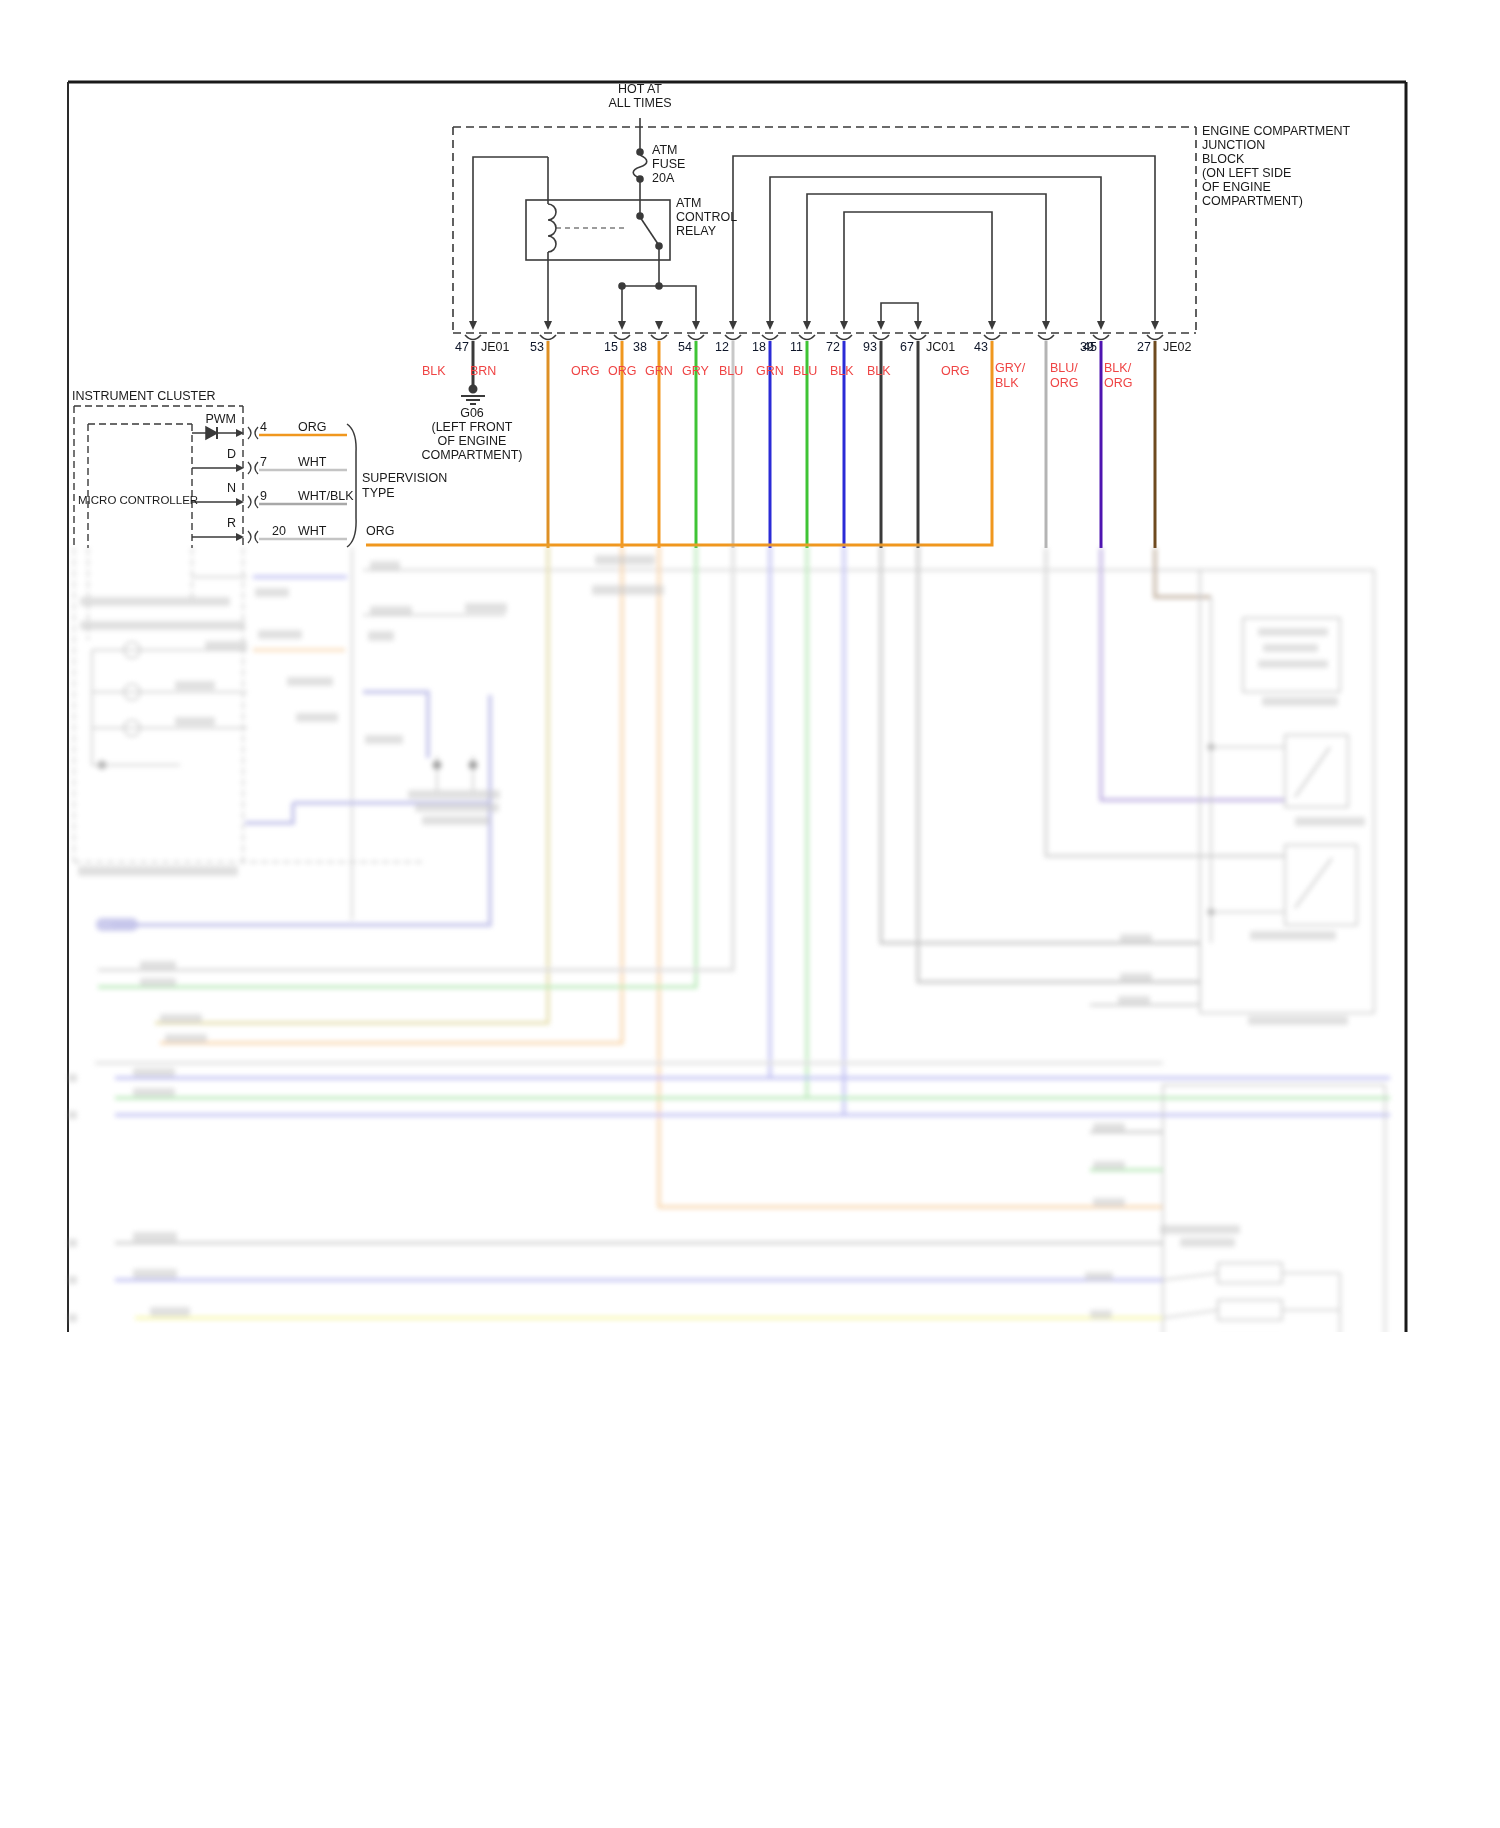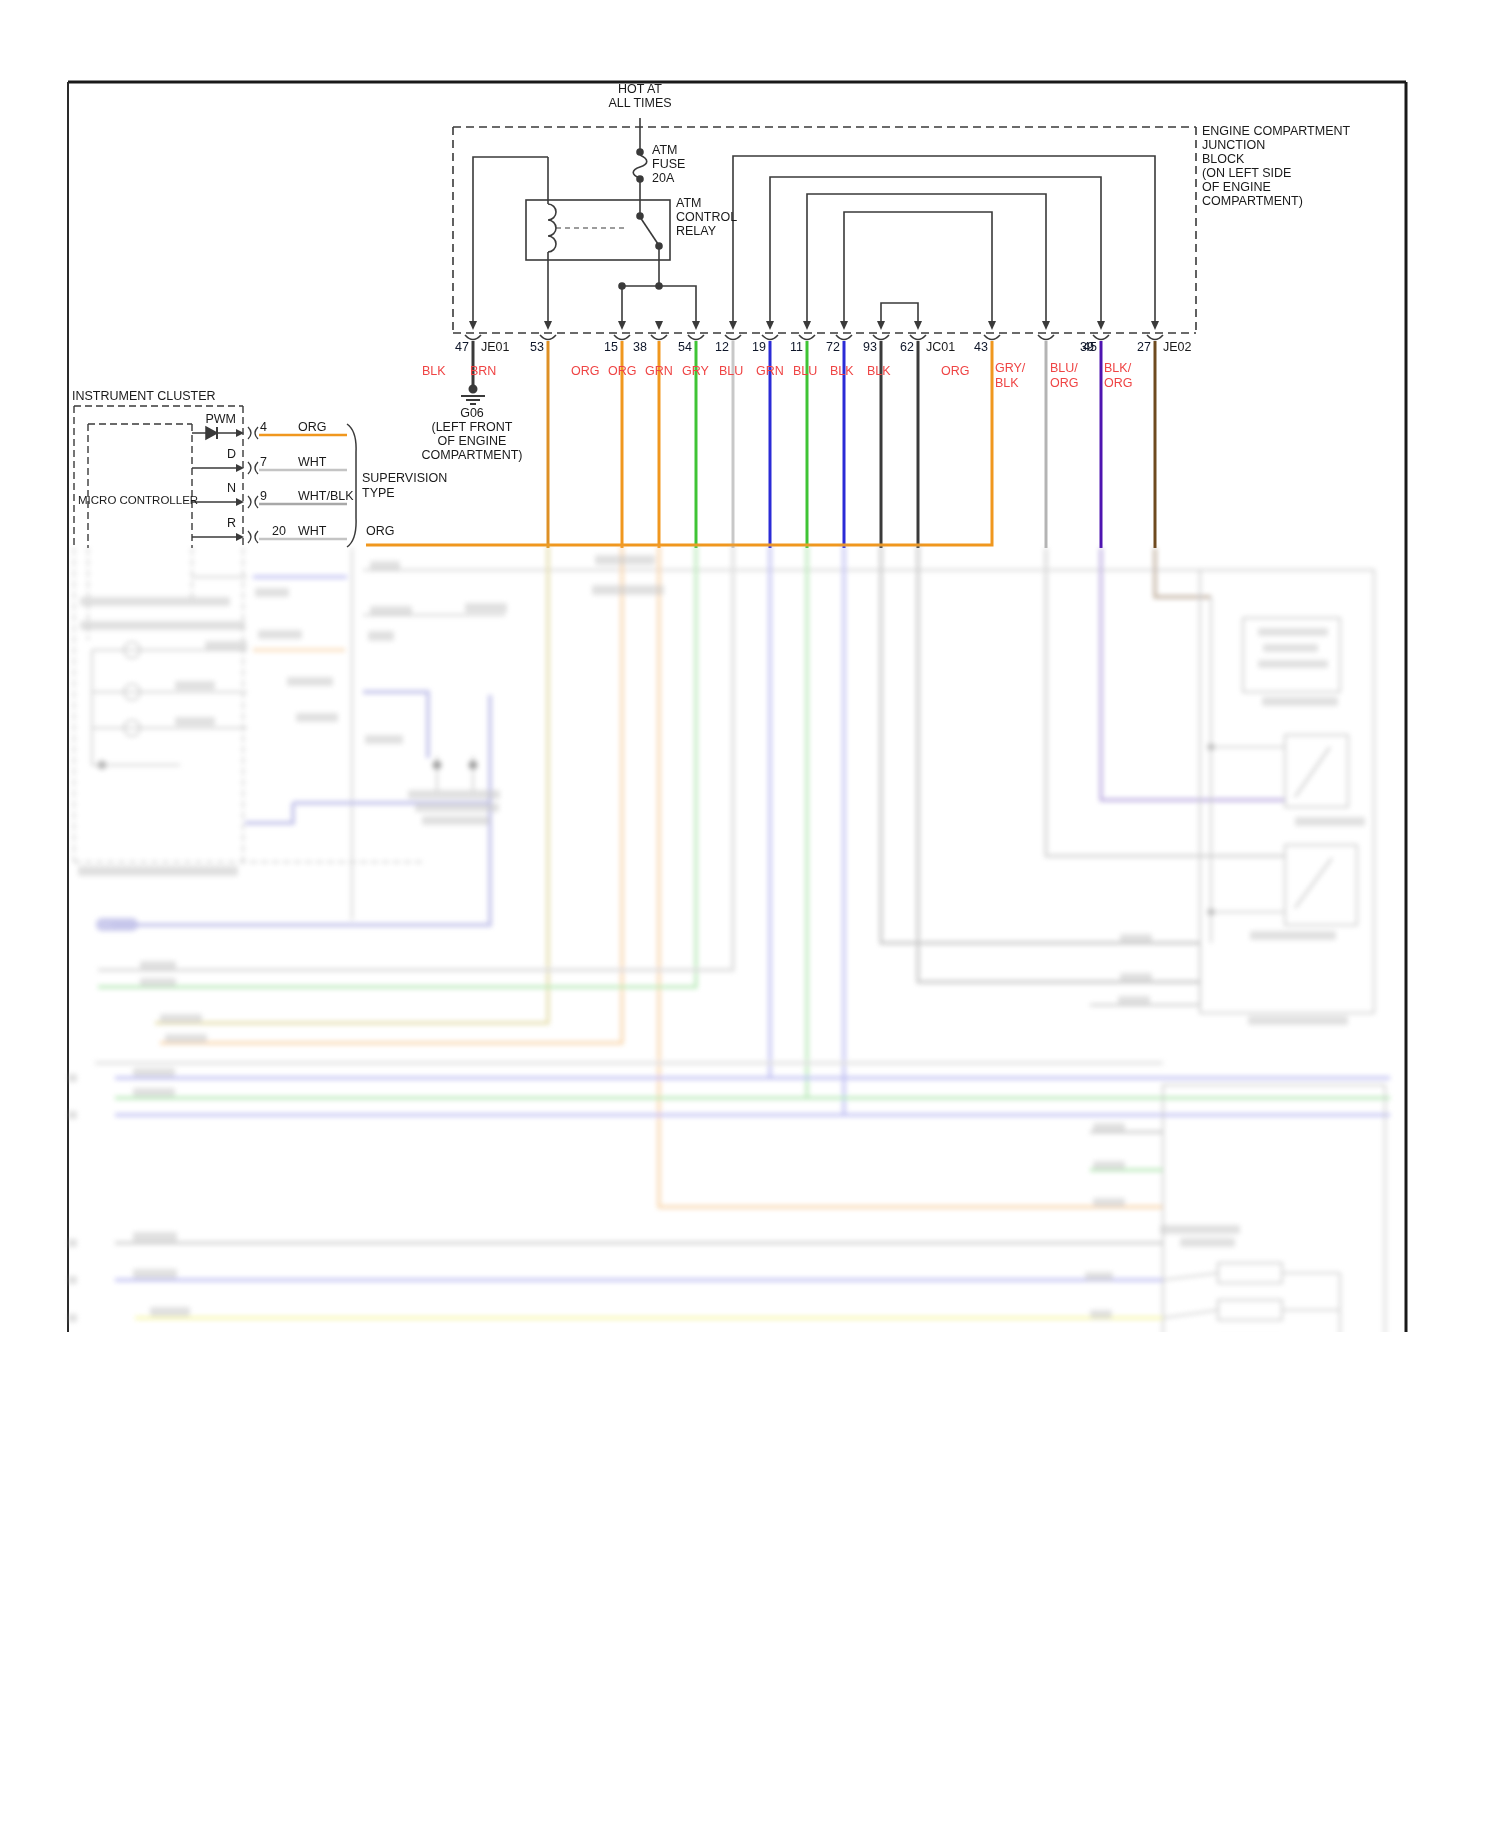--- a/index.html
+++ b/index.html
@@ -430,25 +430,25 @@
 <div class="lbl" style="left:272px;top:524px;">20</div>
 <div class="lbl" style="left:298px;top:524px;">WHT</div>
 
 <div class="pinnum" style="left:439px;top:340px;">47</div>
 <div class="pincon" style="left:481px;top:340px;">JE01</div>
 <div class="pinnum" style="left:514px;top:340px;">53</div>
 <div class="pinnum" style="left:588px;top:340px;">15</div>
 <div class="pinnum" style="left:625px;top:340px;text-align:center;">38</div>
 <div class="pinnum" style="left:662px;top:340px;">54</div>
 <div class="pinnum" style="left:699px;top:340px;">12</div>
-<div class="pinnum" style="left:736px;top:340px;">19</div>
+<div class="pinnum" style="left:736px;top:340px;">18</div>
 <div class="pinnum" style="left:773px;top:340px;">11</div>
 <div class="pinnum" style="left:810px;top:340px;">72</div>
 <div class="pinnum" style="left:847px;top:340px;">93</div>
-<div class="pinnum" style="left:884px;top:340px;">62</div>
+<div class="pinnum" style="left:884px;top:340px;">67</div>
 <div class="pincon" style="left:926px;top:340px;">JC01</div>
 <div class="pinnum" style="left:958px;top:340px;">43</div>
 <div class="pinnum" style="left:1064px;top:340px;">39</div>
 <div class="pinnum" style="left:1067px;top:340px;">45</div>
 <div class="pinnum" style="left:1121px;top:340px;">27</div>
 <div class="pincon" style="left:1163px;top:340px;">JE02</div>
 
 <div class="wirelbl" style="left:422px;top:364px;">BLK</div>
 <div class="wirelbl" style="left:470px;top:364px;">BRN</div>
 <div class="wirelbl" style="left:571px;top:364px;">ORG</div>

